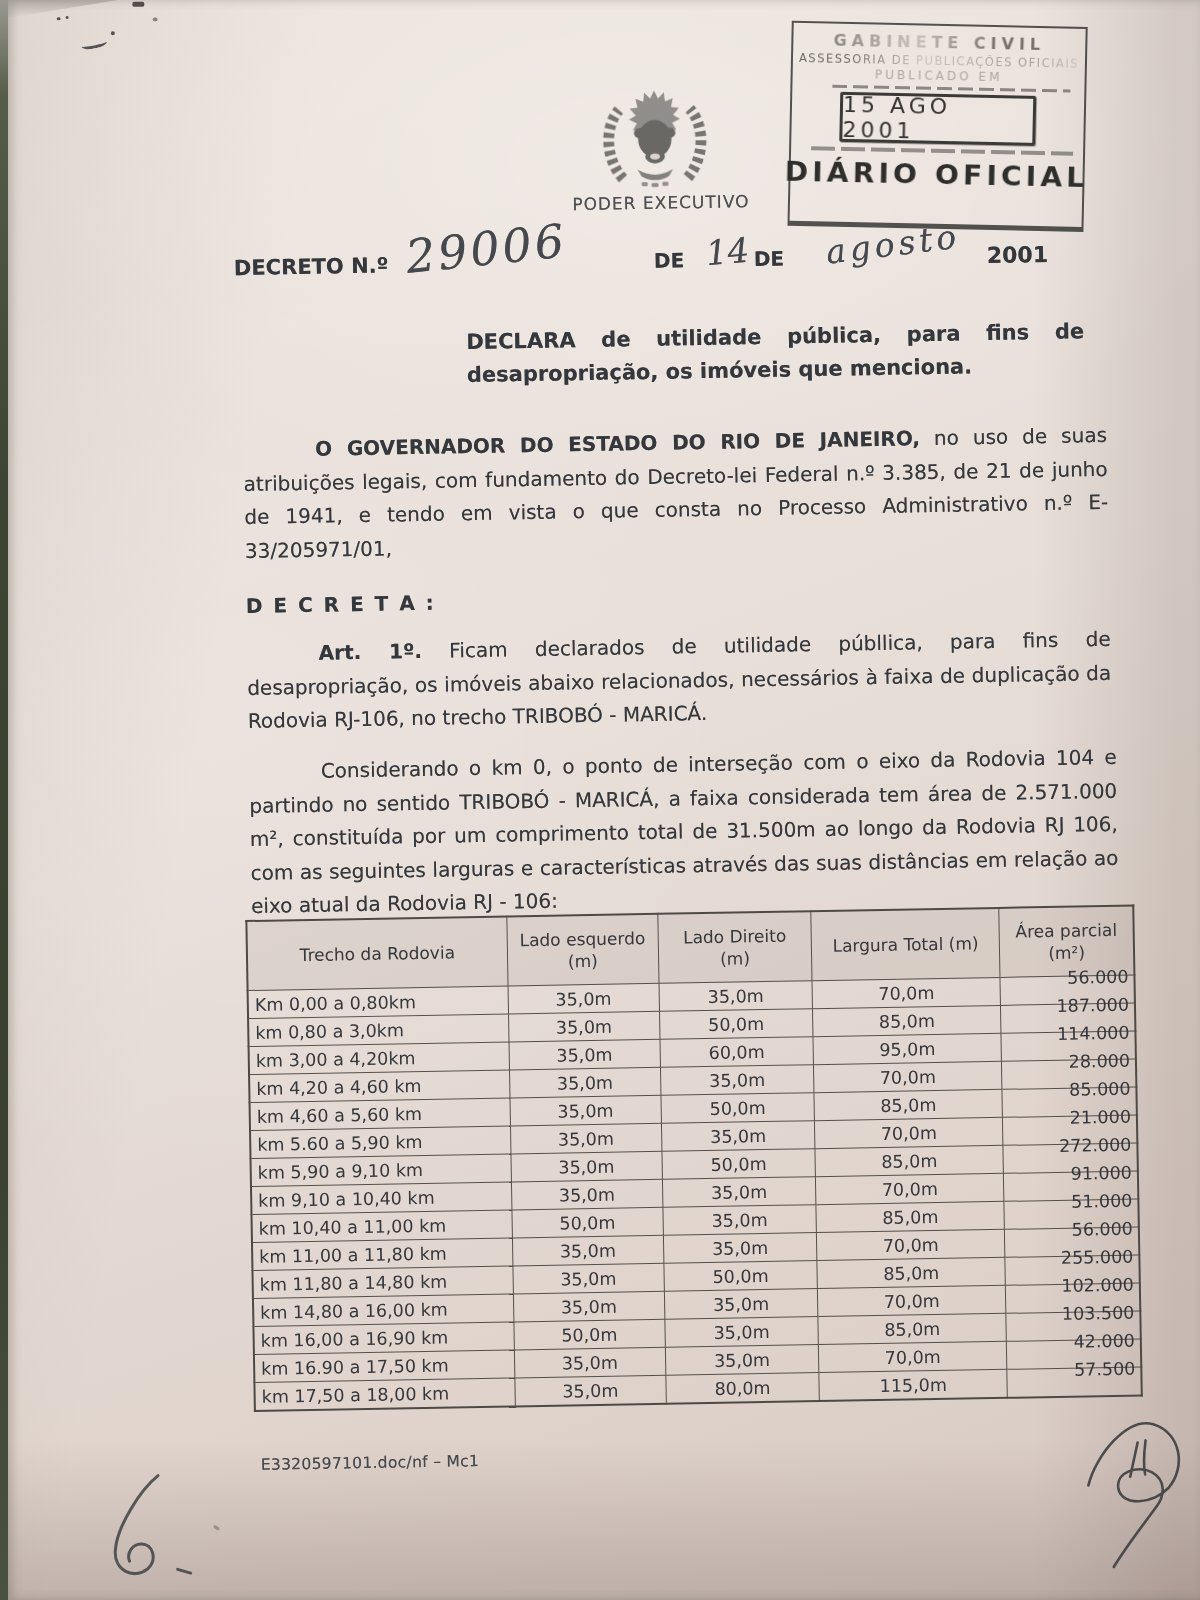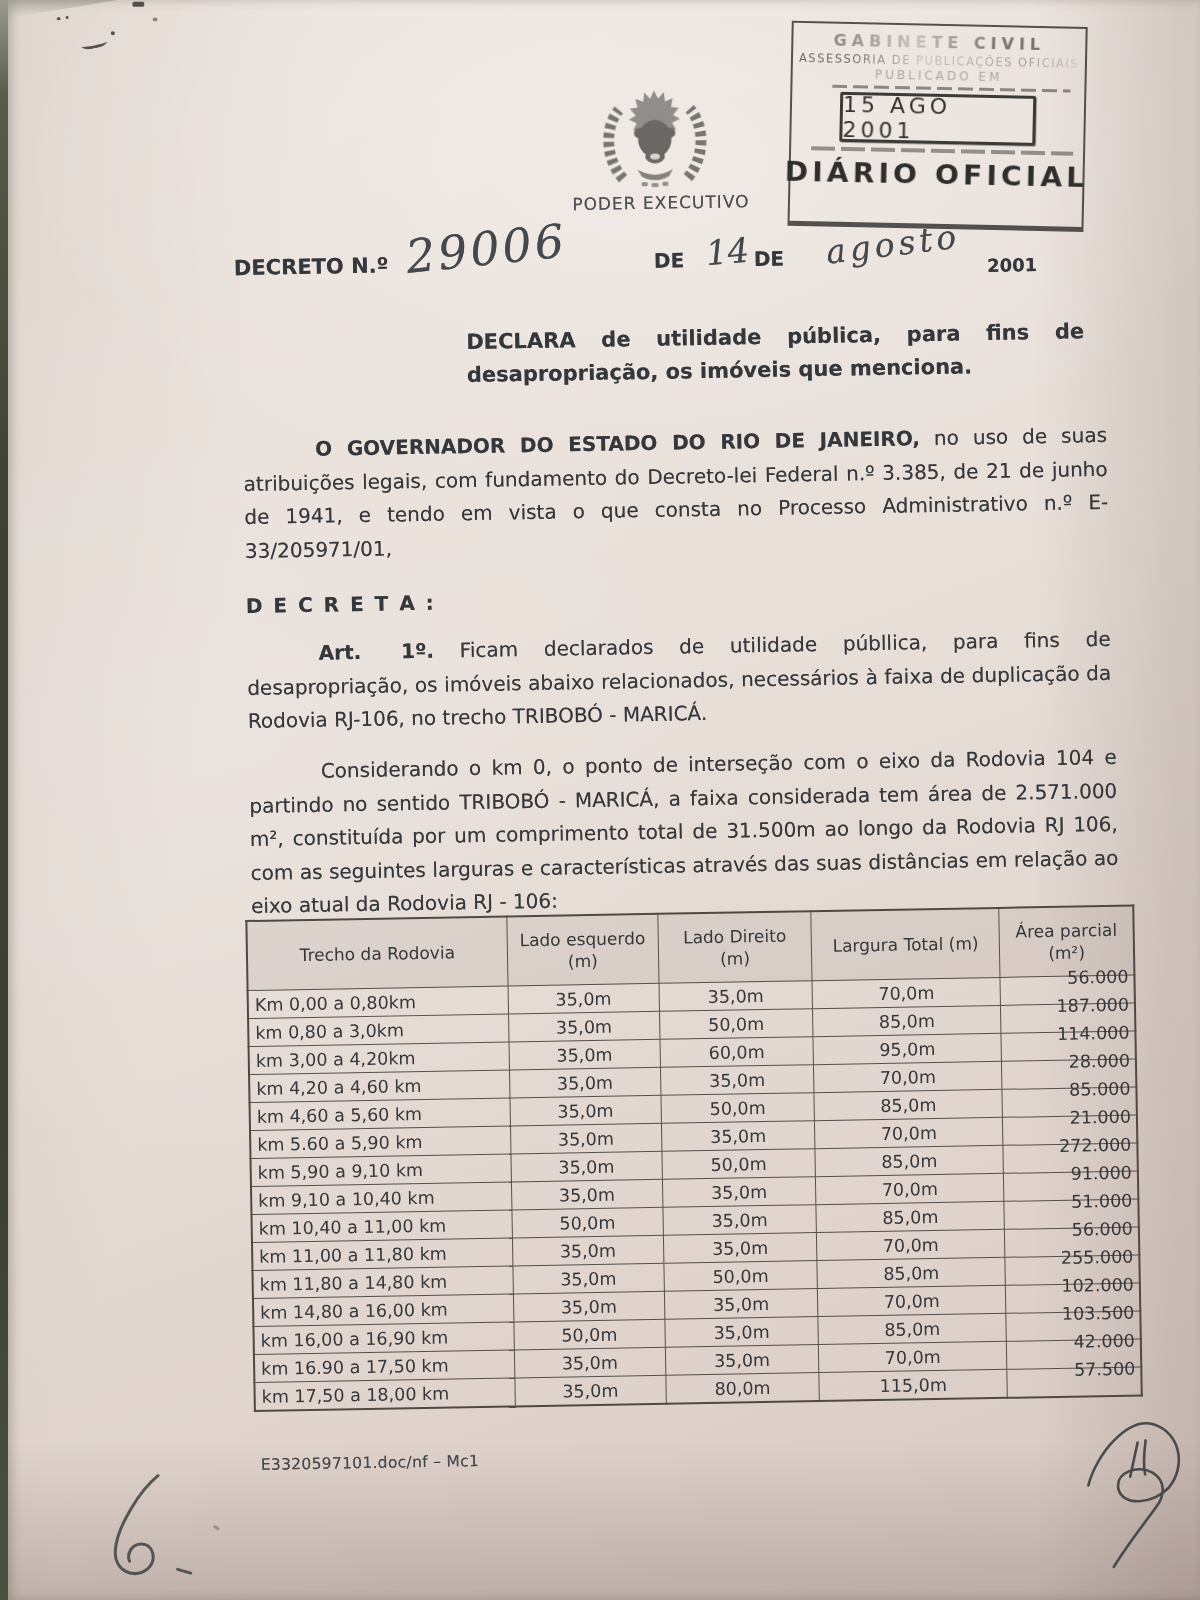--- a/index.html
+++ b/index.html
@@ -77,31 +77,31 @@
   .decreeline .lbl{ position:absolute; left:0; top:12px; font-size:21px; font-weight:bold; }
   .hw{ font-family:"DejaVu Serif",serif; font-style:italic; color:#45484d;
        text-shadow:0 0 0.5px rgba(64,66,72,0.6); }
   .hw-number{ position:absolute; left:172px; top:-18px; font-size:46px;
     letter-spacing:3px; transform:rotate(-5deg); }
   .de1{ position:absolute; left:420px; top:12px; font-size:20px; font-weight:bold; }
   .hw-day{ position:absolute; left:472px; top:-4px; font-size:34px; transform:rotate(-4deg); }
   .de2{ position:absolute; left:520px; top:12px; font-size:20px; font-weight:bold; }
   .hw-month{ position:absolute; left:592px; top:-8px; font-size:33px;
     letter-spacing:4px; transform:rotate(-6deg); }
-  .year{ position:absolute; left:753px; top:24px; font-size:18px; font-weight:bold; }
+  .year{ position:absolute; left:753px; top:12px; font-size:22px; font-weight:bold; }
 
   
   .summary{ left:468px; top:330px; width:618px; font-size:21px; font-weight:bold;
     line-height:33px; }
   .summary .jline{ text-align:justify; text-align-last:justify; }
   .para{ font-size:20px; line-height:33.5px; text-align:justify; }
   .p1{ left:243px; top:434px; width:864px; text-indent:72px; }
   .decreta{ left:243px; top:594px; font-size:20px; font-weight:bold; letter-spacing:2px; }
   .art1{ left:243px; top:638px; width:864px; text-indent:72px; }
-  .art-num{ margin-left:40px; }
+  .art-num{ margin-left:28px; }
   .p2{ left:243px; top:756px; width:868px; text-indent:72px; }
   b.seg{ font-weight:bold; }
 
   
   .roadtable{ left:237px; top:920px; width:889px; border-collapse:collapse;
     font-size:17.5px; color:#34373c; }
   .roadtable th,.roadtable td{ border:1.6px solid #55504b; padding:0 3px; }
   .roadtable{ border:2.2px solid #4e4944; }
   .roadtable th{
     height:68px; font-weight:normal; white-space:pre-line; vertical-align:middle;

